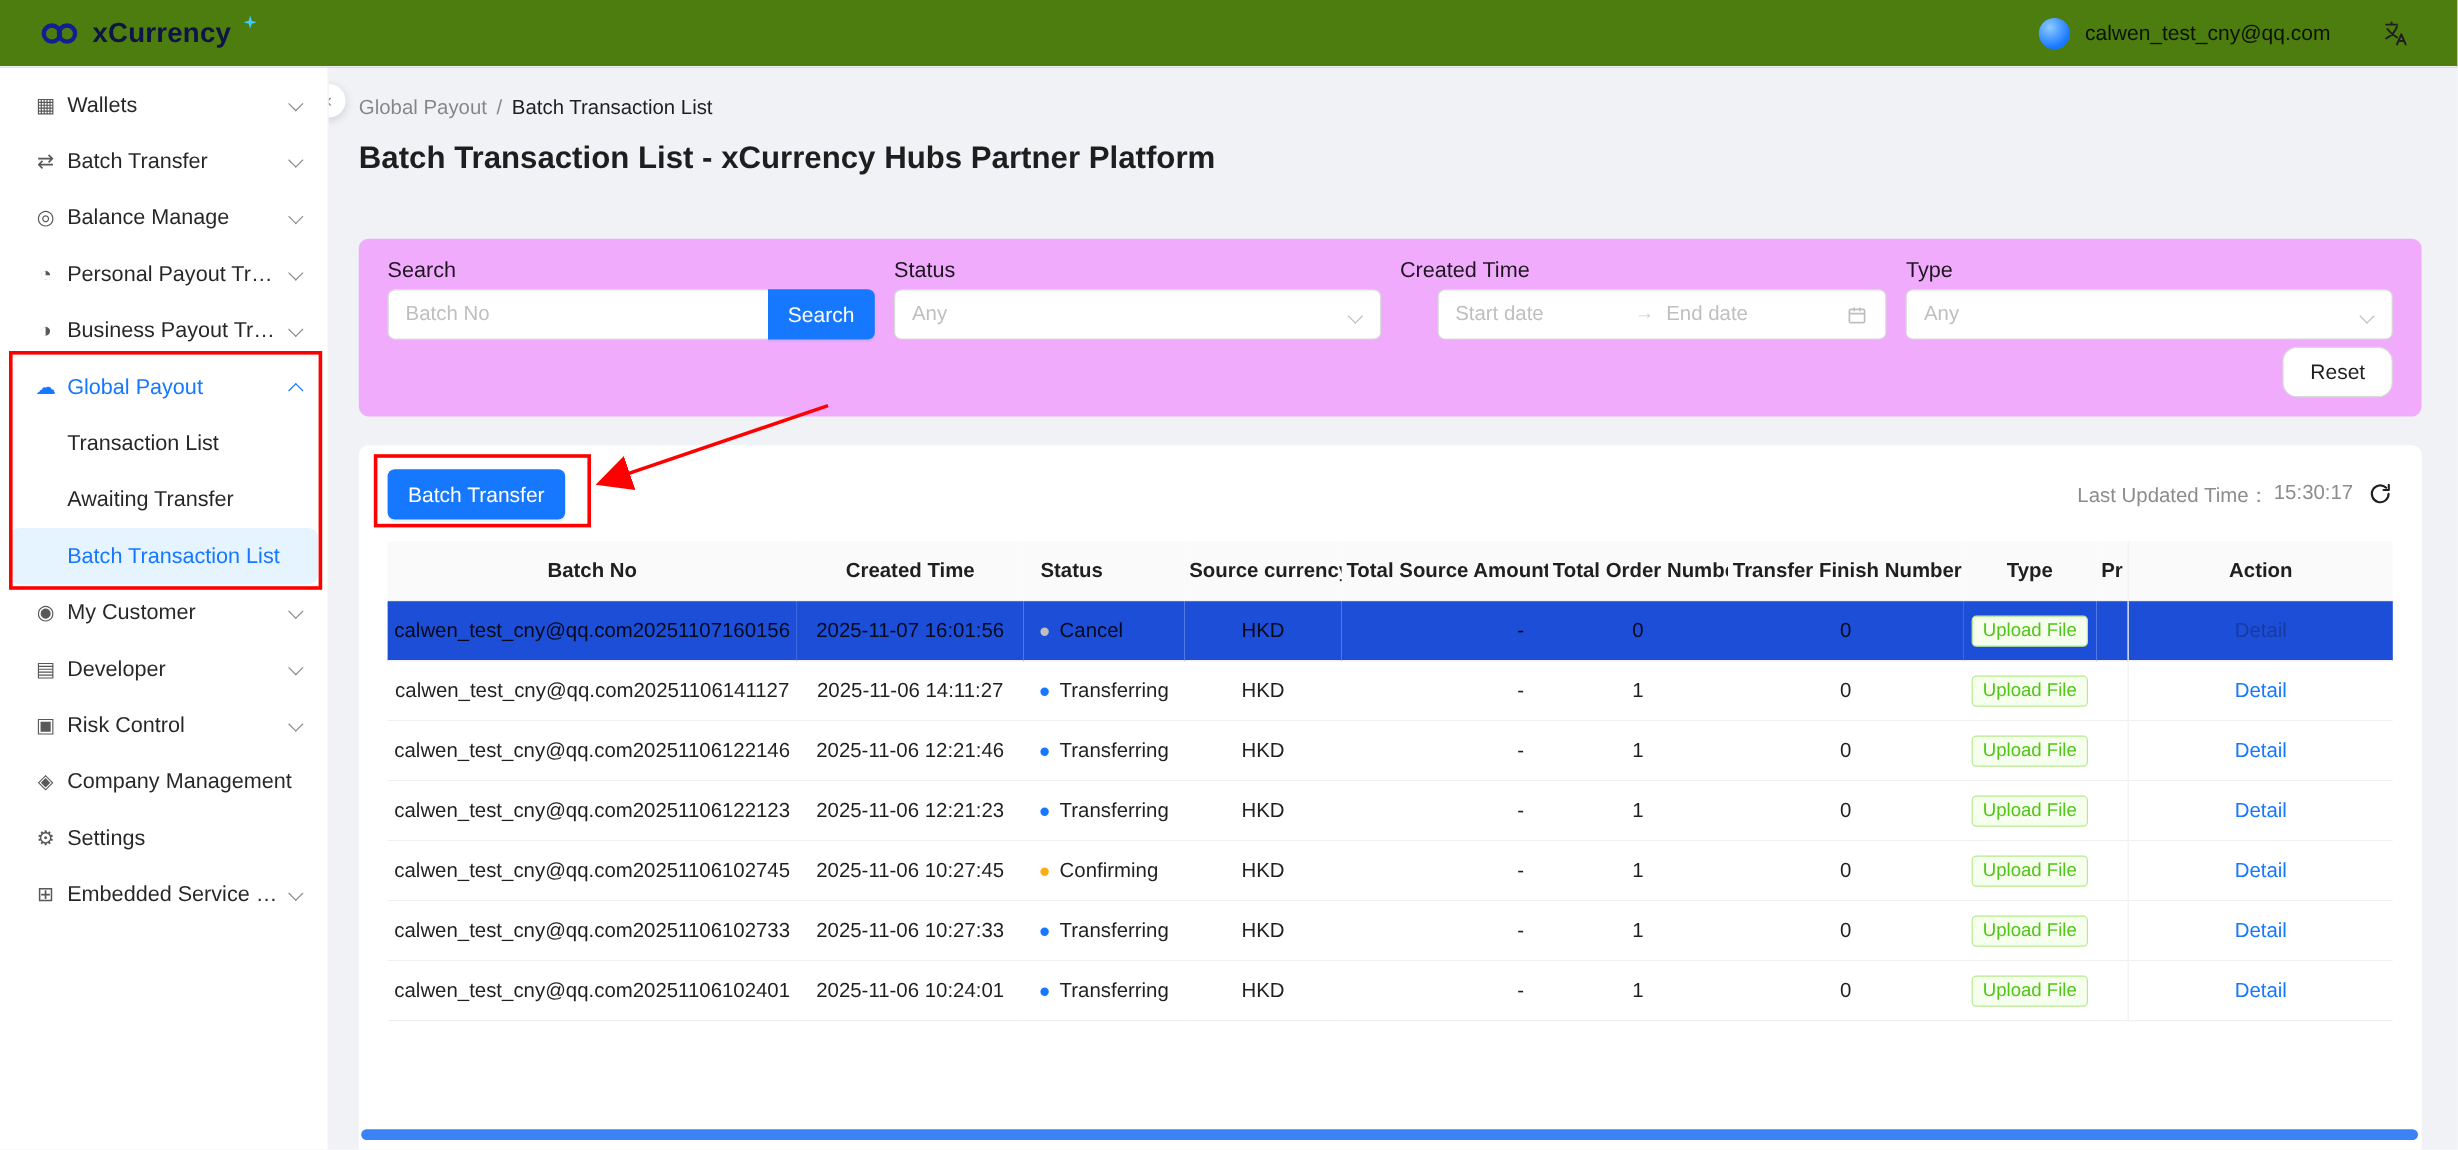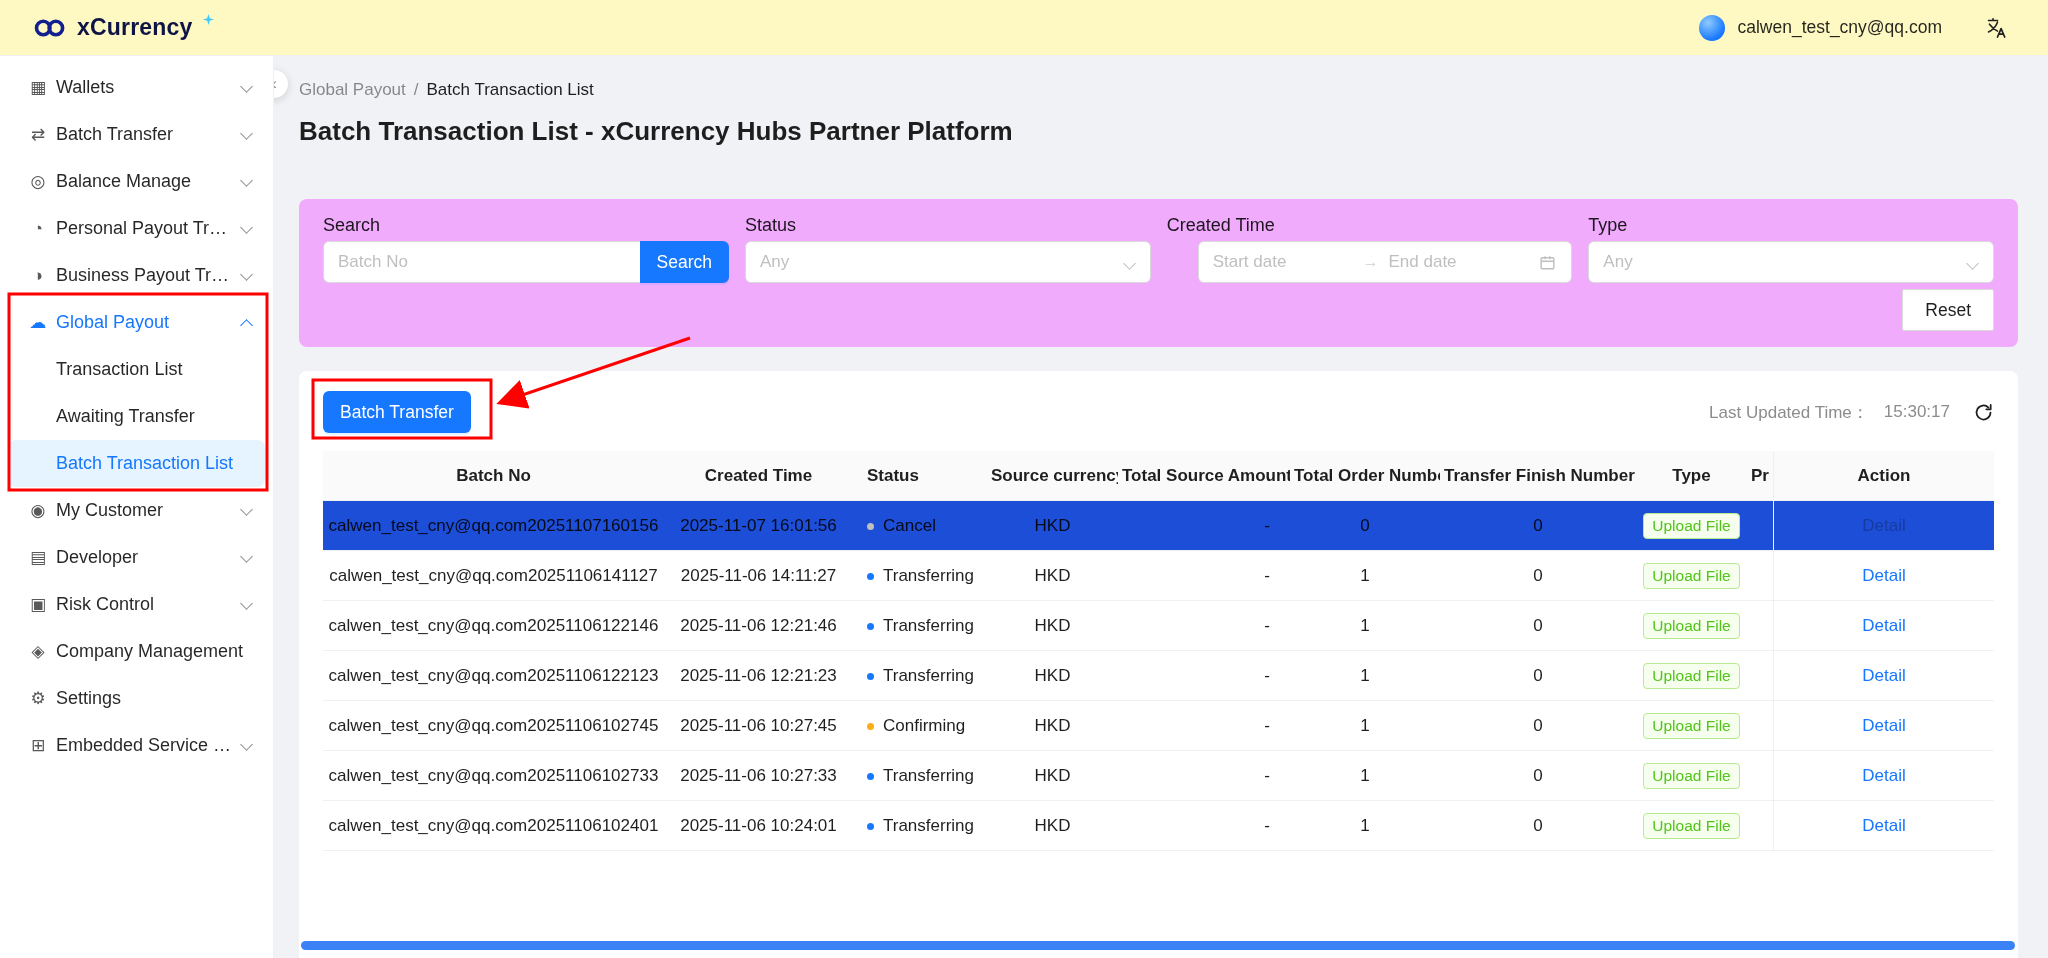--- a/index.html
+++ b/index.html
@@ -5,21 +5,21 @@
   * { box-sizing: border-box; margin: 0; padding: 0; }
   html, body { width: 2048px; height: 958px; overflow: hidden; }
   body {
     font-family: "Liberation Sans", "DejaVu Sans", sans-serif;
     background: #f0f2f5;
     color: rgba(0,0,0,0.88);
     position: relative;
   }
   
   .topbar {
-    height: 56px; background: #fef9c3; border-bottom: 1px solid #f0f0f0;
+    height: 56px; background: #4d7c0f; border-bottom: 1px solid #f0f0f0;
     display: flex; align-items: center; justify-content: space-between;
     padding: 0 40px 0 32px; position: relative; z-index: 5;
   }
   .logo { display: flex; align-items: center; gap: 9px; cursor: pointer; }
   .logo-text { font-size: 23px; font-weight: 700; color: #0e1446; letter-spacing: .2px; }
   .logo-spark { transform: translateY(-8px); margin-left: 1px; }
   .topbar-right { display: flex; align-items: center; gap: 12px; }
   .avatar {
     width: 26px; height: 26px; border-radius: 50%;
     background: radial-gradient(circle at 35% 30%, #8ecbff, #1677ff 70%);
@@ -101,32 +101,32 @@
     color: #bfbfbf; cursor: pointer; position: relative;
   }
   .select-box .chev { position: absolute; right: 14px; top: 17px; }
   .select-box .chev::before { border-color: #bfbfbf; border-width: 1.5px; }
   .date-box { gap: 10px; margin-left: 31px; }
   .date-ph { flex: 1; }
   .date-arrow { color: #d0d0d0; font-size: 16px; }
   .date-box svg { flex: 0 0 auto; }
   .reset-row { display: flex; justify-content: flex-end; margin-top: 6px; }
   .btn-default {
-    background: #fff; border: 1px solid #d9d9d9; border-radius: 2px;
+    background: #fff; border: 1px solid #d9d9d9; border-radius: 12px;
     height: 42px; padding: 0 22px; font-size: 17.5px; color: rgba(0,0,0,0.88);
     cursor: pointer; font-family: inherit;
   }
 
   
   .table-card {
     margin-top: 24px; background: #fff; border-radius: 8px 8px 0 0;
     padding: 20px 24px 0; height: 640px; overflow: hidden;
   }
   .table-toolbar { display: flex; justify-content: space-between; align-items: center; height: 42px; }
-  .updated { display: flex; align-items: center; gap: 23px; color: #8c8c8c; font-size: 17px; }
+  .updated { display: flex; gap: 12px; color: #8c8c8c; font-size: 17px; }
   .refresh-btn { cursor: pointer; display: flex; color: #1f1f1f; }
   table { border-collapse: separate; border-spacing: 0; table-layout: fixed; width: 1671px; margin-top: 18px; }
   th {
     height: 50px; background: #fafafa; font-size: 17px; font-weight: 600;
     color: rgba(0,0,0,0.88); border-bottom: 1px solid #f0f0f0;
     white-space: nowrap; overflow: hidden; padding: 0 4px;
   }
   td {
     height: 50px; background: #fff; font-size: 17px; color: rgba(0,0,0,0.88);
     border-bottom: 1px solid #f0f0f0; white-space: nowrap; overflow: hidden; padding: 0 4px;

